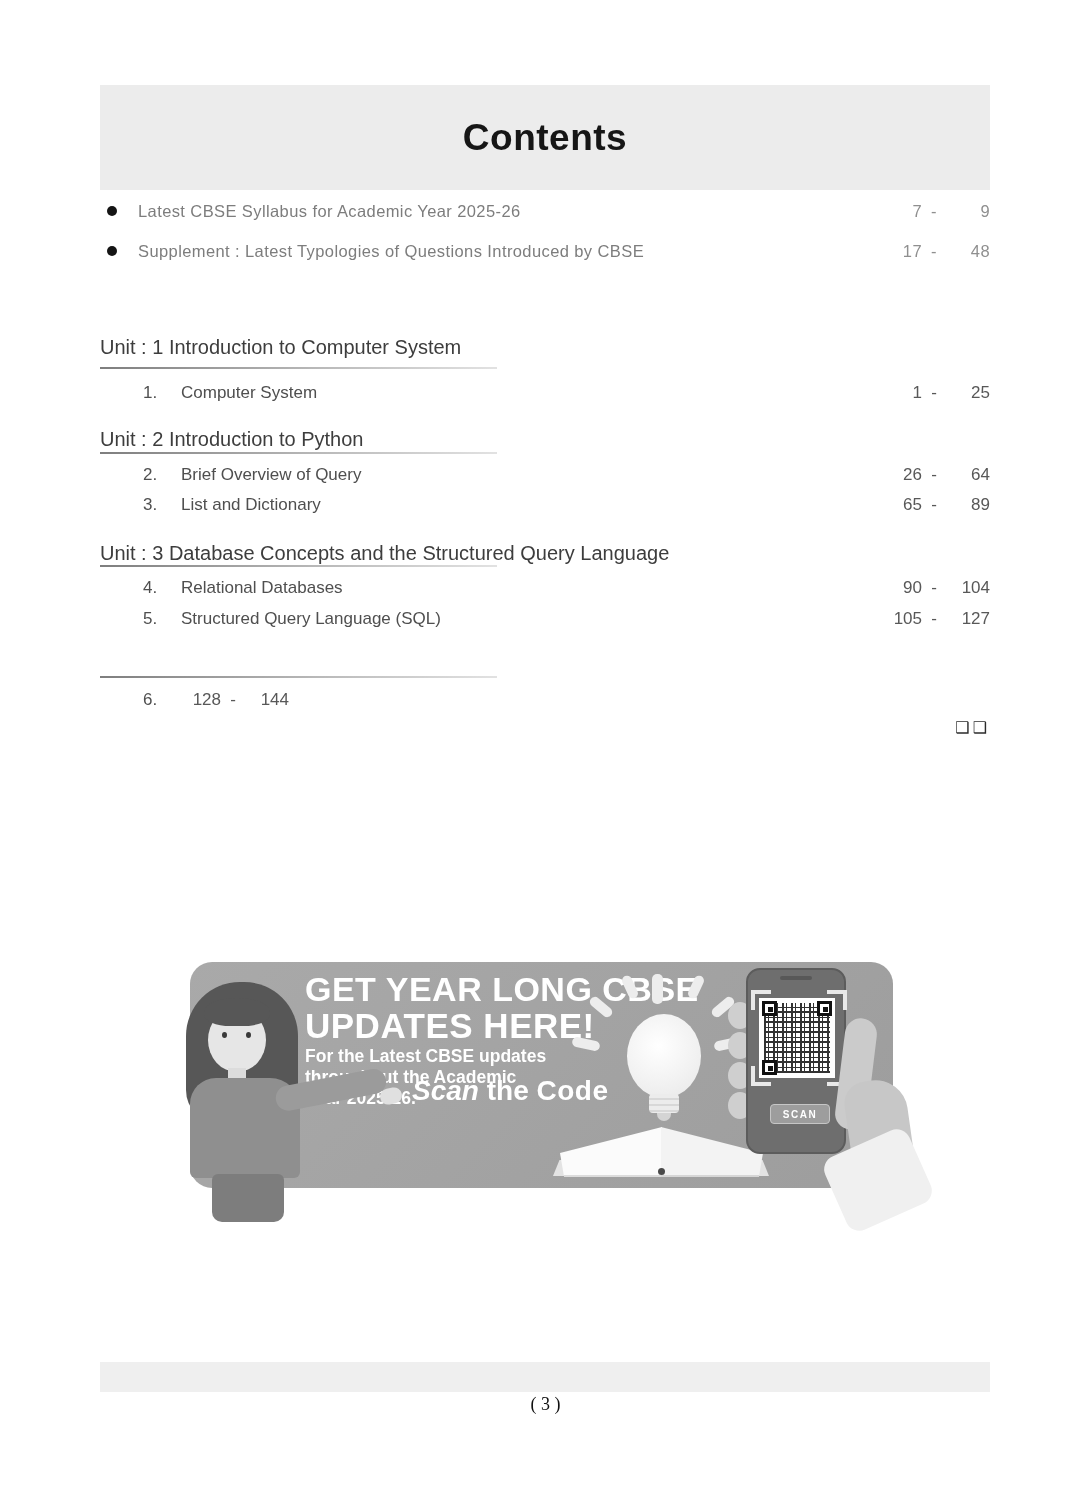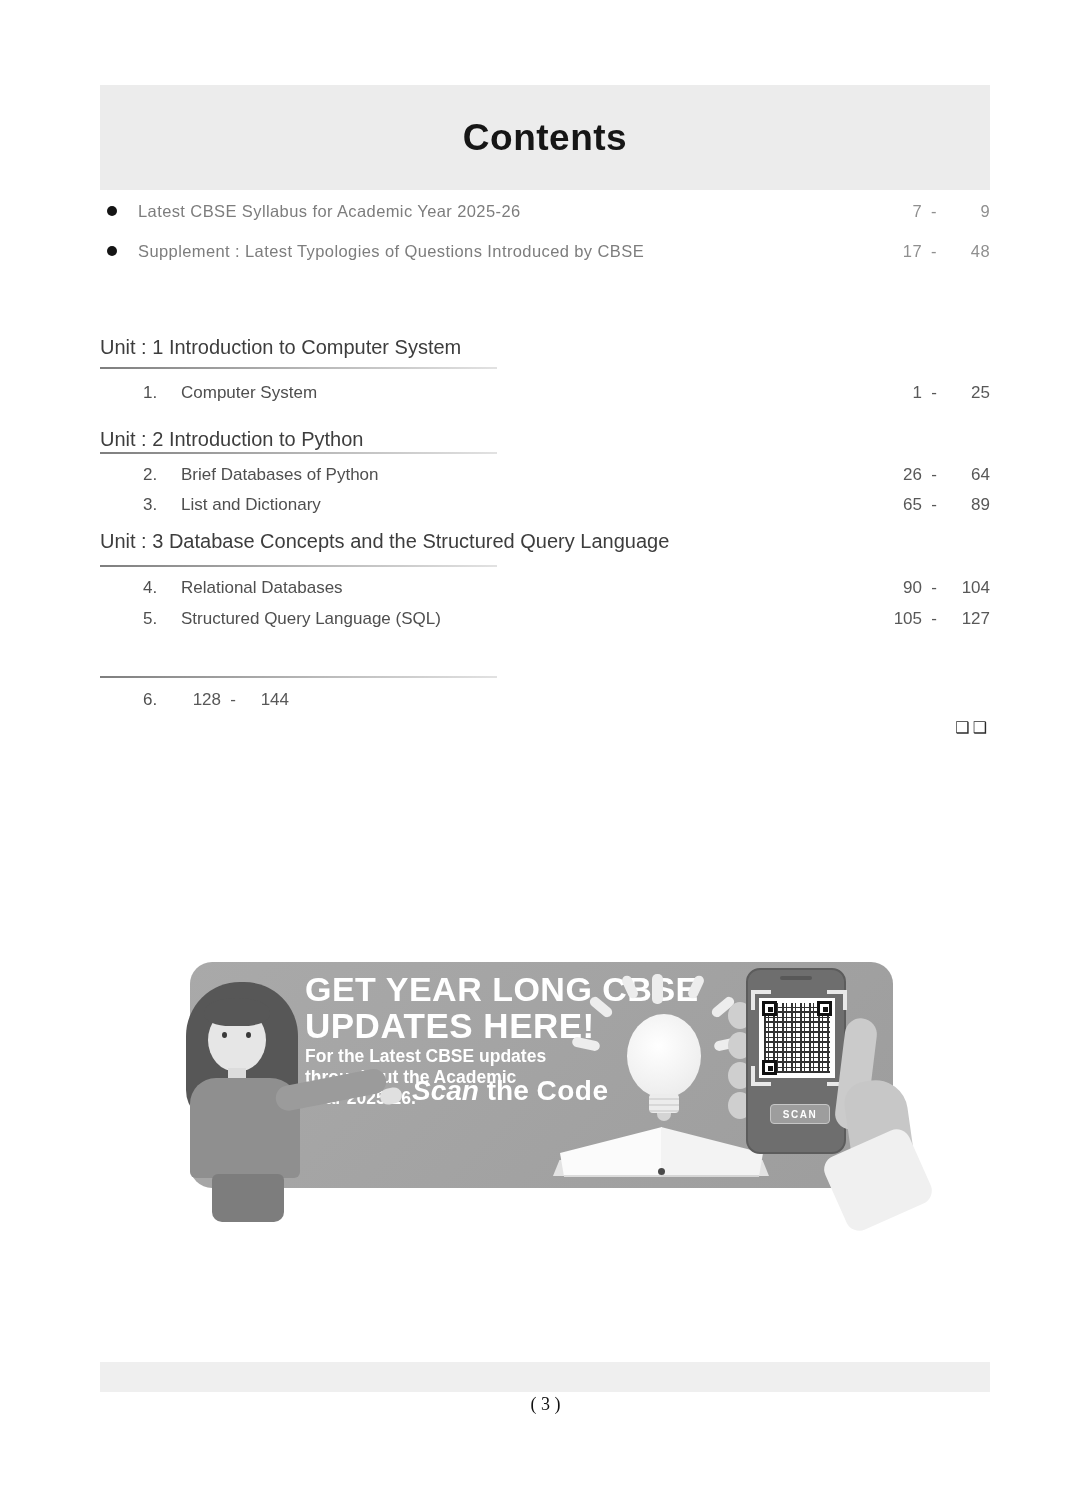--- a/index.html
+++ b/index.html
@@ -148,38 +148,38 @@
       <span class="ps">1</span>
       <span class="pd">-</span>
       <span class="pe">25</span>
     </span>
   </div>
 
   <div class="unit" style="top:428px">Unit : 2 Introduction to Python</div>
   <div class="rule" style="top:452px"></div>
   <div class="ch-row" style="top:461px">
     <span class="ch-num">2.</span>
-    <span class="ch-title">Brief Databases of Python</span>
+    <span class="ch-title">Brief Overview of Query</span>
     <span class="pg">
       <span class="ps">26</span>
       <span class="pd">-</span>
       <span class="pe">64</span>
     </span>
   </div>
   <div class="ch-row" style="top:491px">
     <span class="ch-num">3.</span>
     <span class="ch-title">List and Dictionary</span>
     <span class="pg">
       <span class="ps">65</span>
       <span class="pd">-</span>
       <span class="pe">89</span>
     </span>
   </div>
 
-  <div class="unit" style="top:530px">Unit : 3 Database Concepts and the Structured Query Language</div>
+  <div class="unit" style="top:542px">Unit : 3 Database Concepts and the Structured Query Language</div>
   <div class="rule" style="top:565px"></div>
   <div class="ch-row" style="top:574px">
     <span class="ch-num">4.</span>
     <span class="ch-title">Relational Databases</span>
     <span class="pg">
       <span class="ps">90</span>
       <span class="pd">-</span>
       <span class="pe">104</span>
     </span>
   </div>

